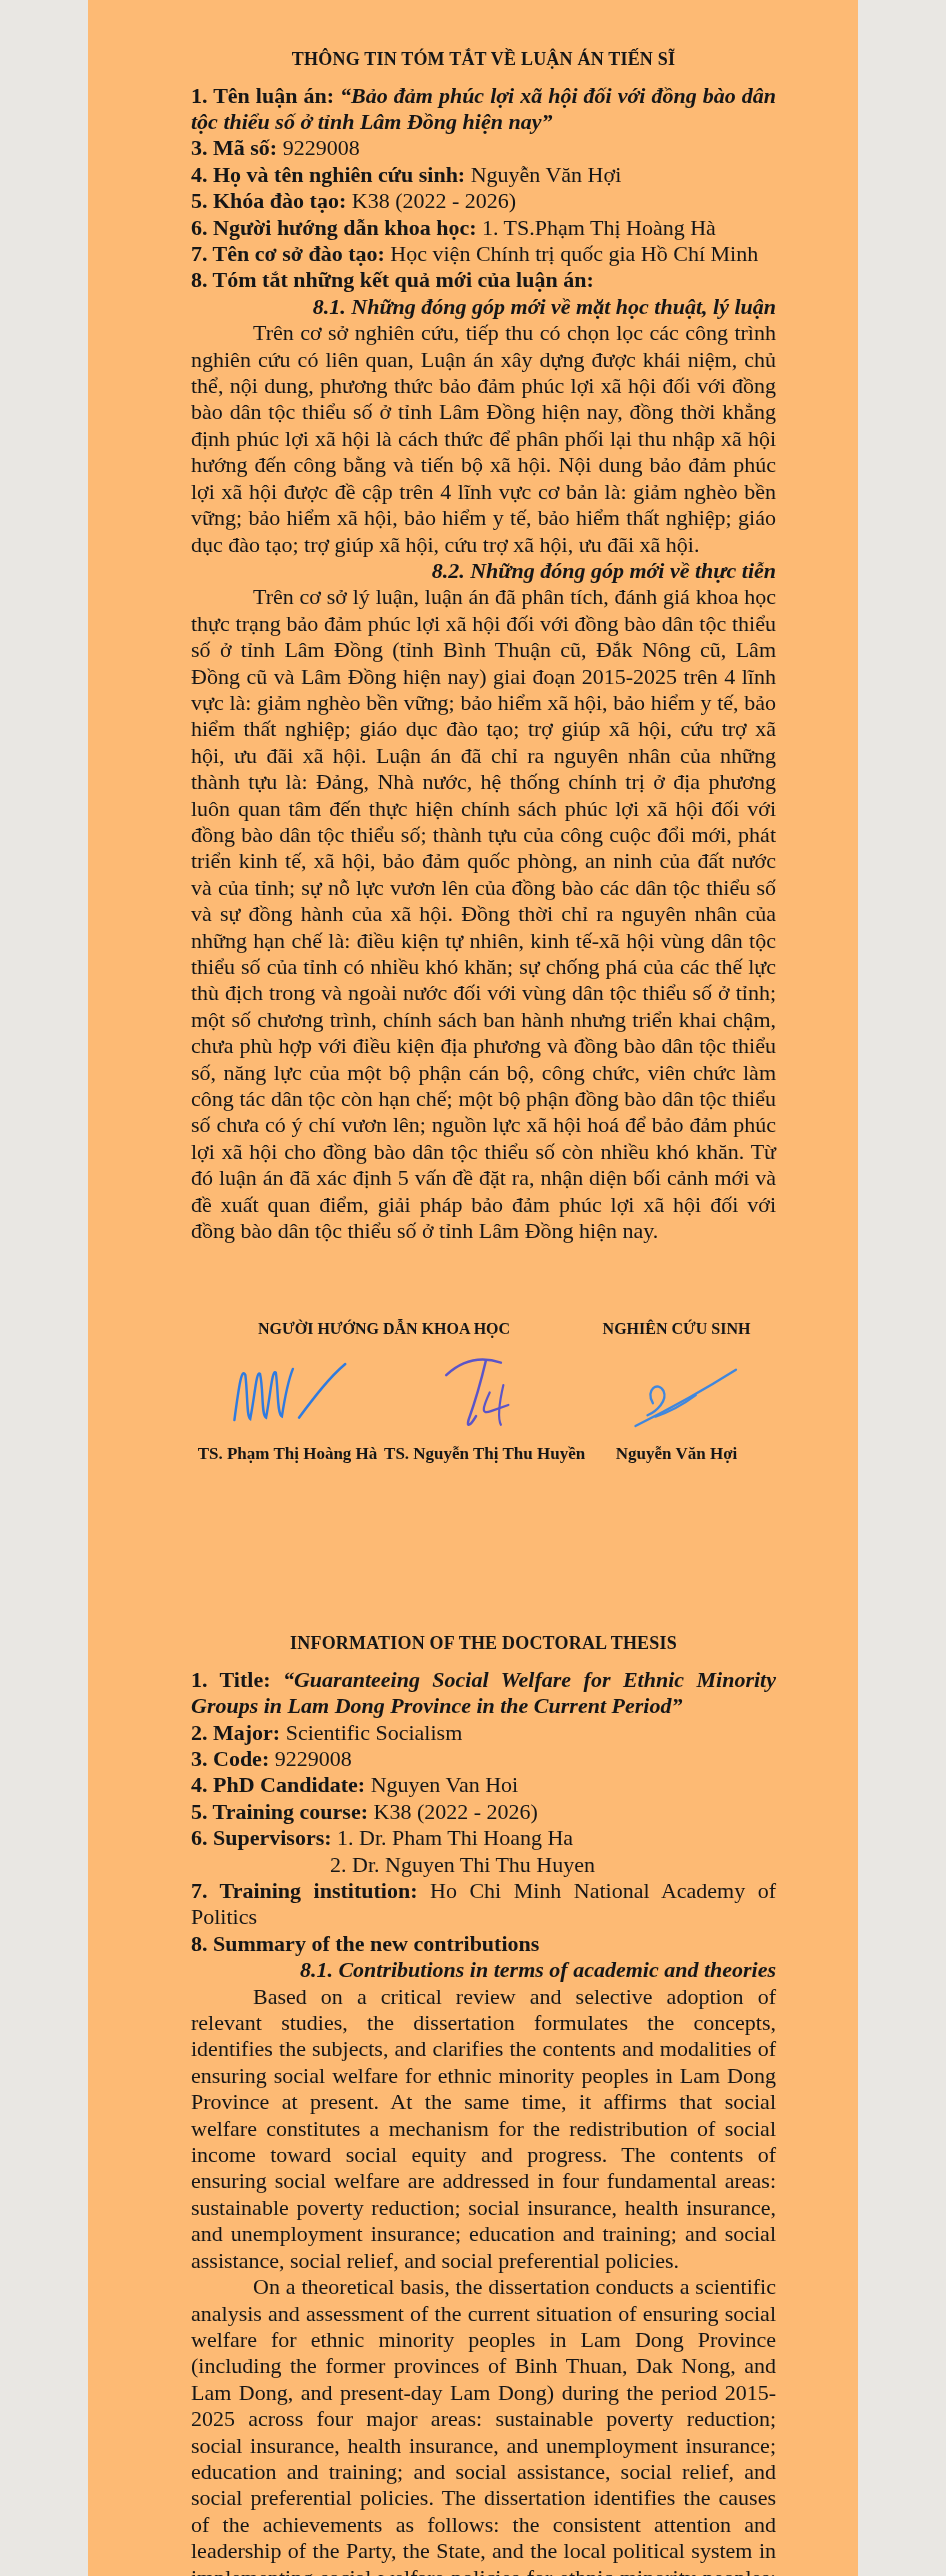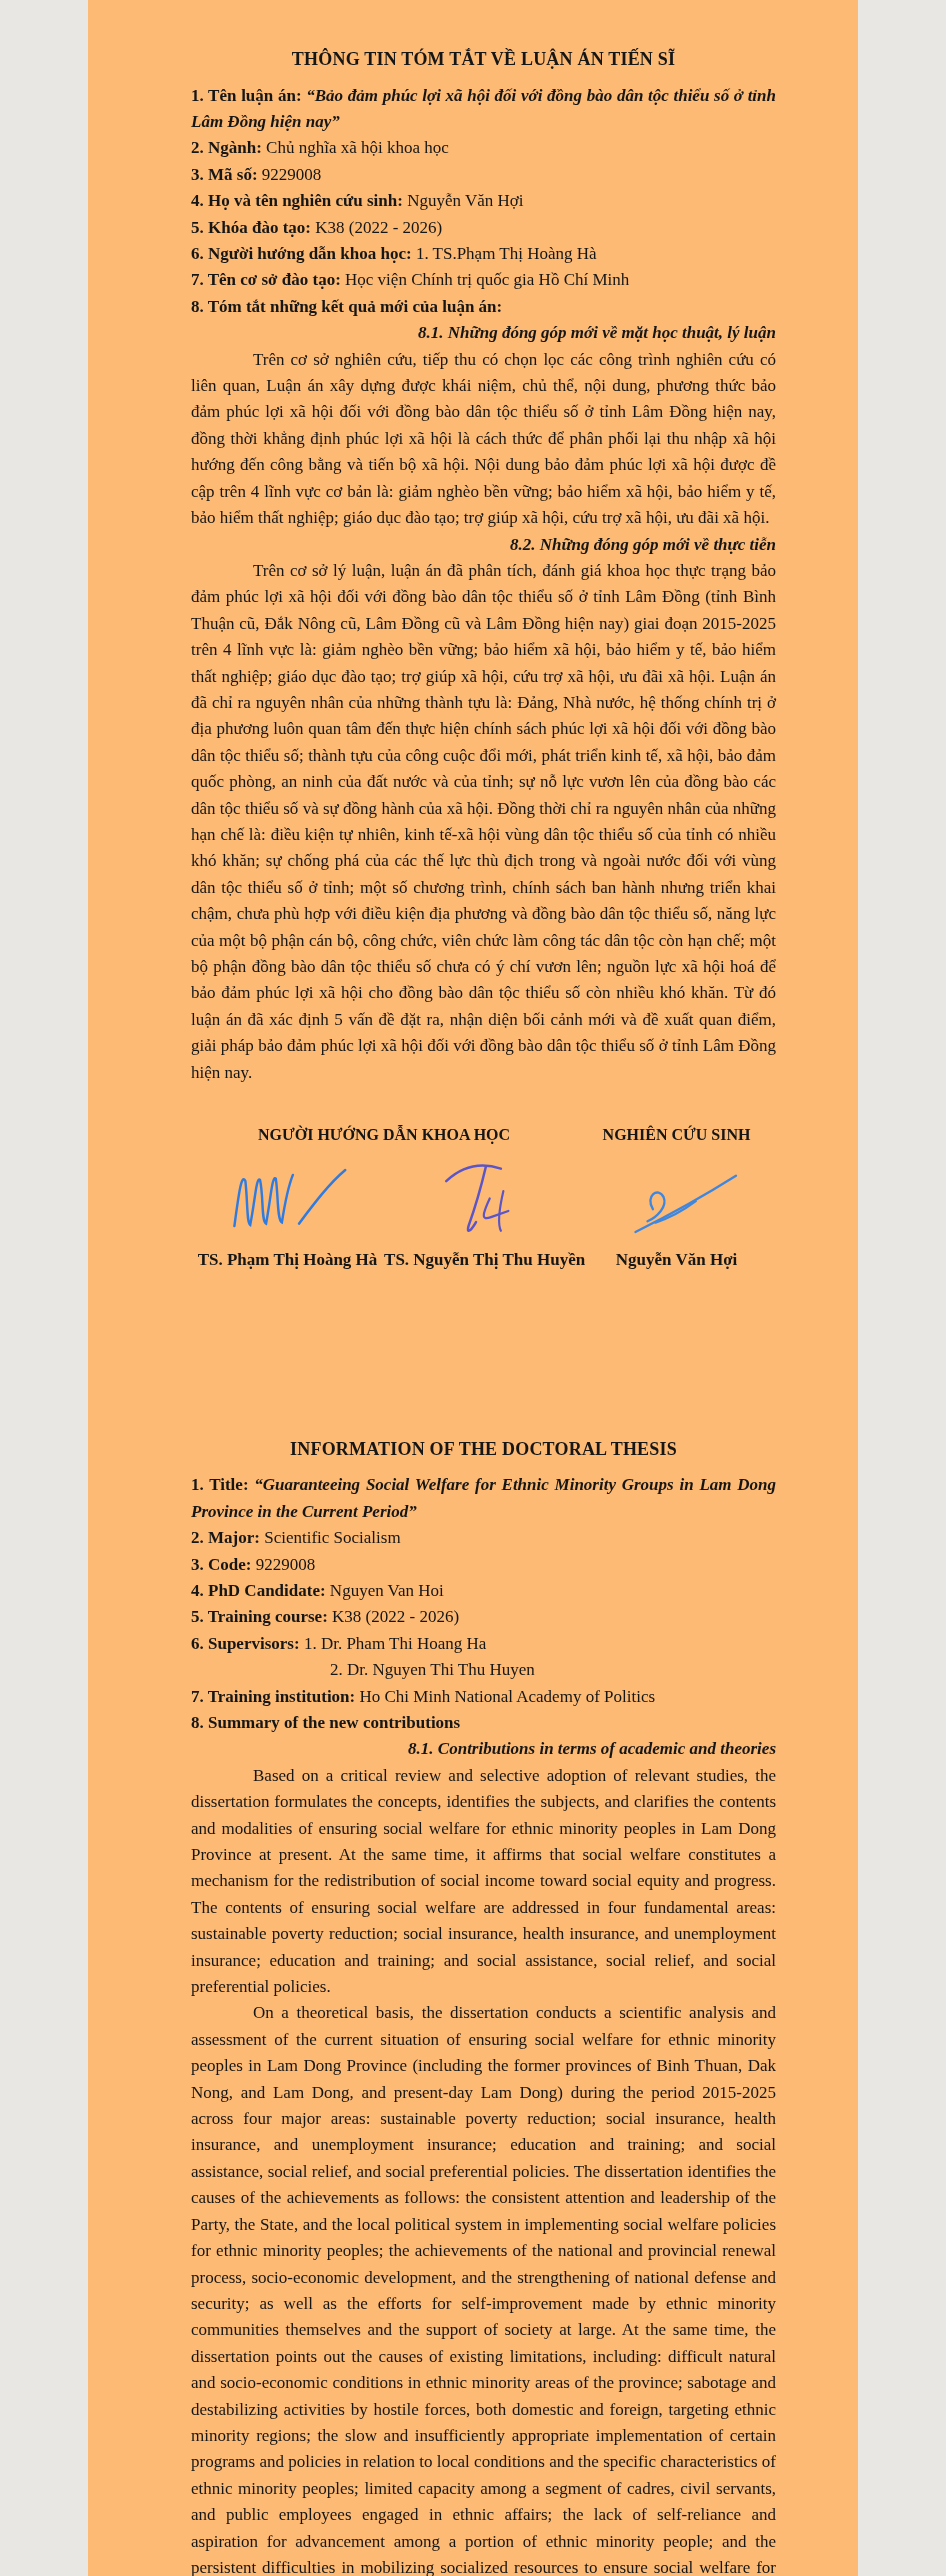--- a/index.html
+++ b/index.html
@@ -16,32 +16,32 @@
   .page{padding:0 82px 0 103px;}
   .doc-title{
     text-align:center;
     font-weight:bold;
     font-size:18px;
     letter-spacing:0.2px;
     margin:0 0 12.6px 0;
   }
   .page-vi .doc-title{padding-top:49px;}
   .page-en .doc-title{padding-top:93px;}
-  .body-text{font-size:17px;line-height:26.4px;}
+  .body-text{font-size:22px;line-height:26.4px;}
   .item{text-align:justify;}
   .lbl{font-weight:bold;}
   .ital{font-style:italic;font-weight:bold;}
   .sup-line2-vi{margin-left:282px;}
   .sup-line2-en{margin-left:139px;}
   .sec-heading{font-weight:bold;font-style:italic;text-align:right;}
   .para{text-align:justify;text-indent:62px;margin:0;}
   .sig-block{
     display:grid;
     grid-template-columns:33% 33% 34%;
-    margin-top:40px;
+    margin-top:76px;
     align-items:end;
   }
   .sig-role-left{
     grid-column:1 / span 2;
     text-align:center;
     font-weight:bold;
     font-size:16px;
     padding-bottom:4.7px;
   }
   .sig-role-right{
@@ -85,24 +85,20 @@
 
   <div class="page page-vi">
     <div class="doc-title">THÔNG TIN TÓM TẮT VỀ LUẬN ÁN TIẾN SĨ</div>
 
     <div class="body-text">
       <div class="item">
         <span class="lbl">1. Tên luận án:</span>
         <span class="ital">“Bảo đảm phúc lợi xã hội đối với đồng bào dân tộc thiểu số ở tỉnh Lâm Đồng hiện nay”</span>
       </div>
       <div class="item">
-        <span class="lbl">2. Ngành:</span>
-        <span>Chủ nghĩa xã hội khoa học</span>
-      </div>
-      <div class="item">
         <span class="lbl">3. Mã số:</span>
         <span>9229008</span>
       </div>
       <div class="item">
         <span class="lbl">4. Họ và tên nghiên cứu sinh:</span>
         <span>Nguyễn Văn Hợi</span>
       </div>
       <div class="item">
         <span class="lbl">5. Khóa đào tạo:</span>
         <span>K38 (2022 - 2026)</span>

